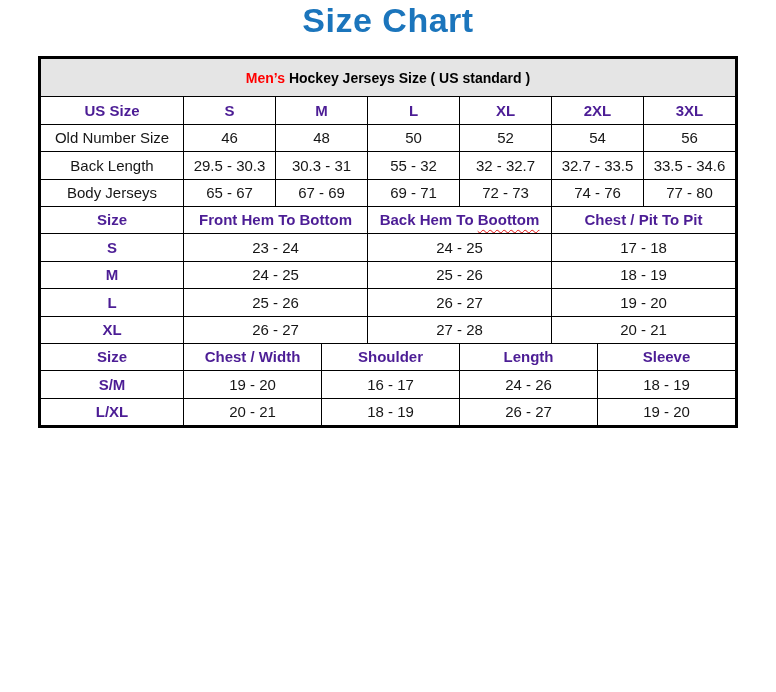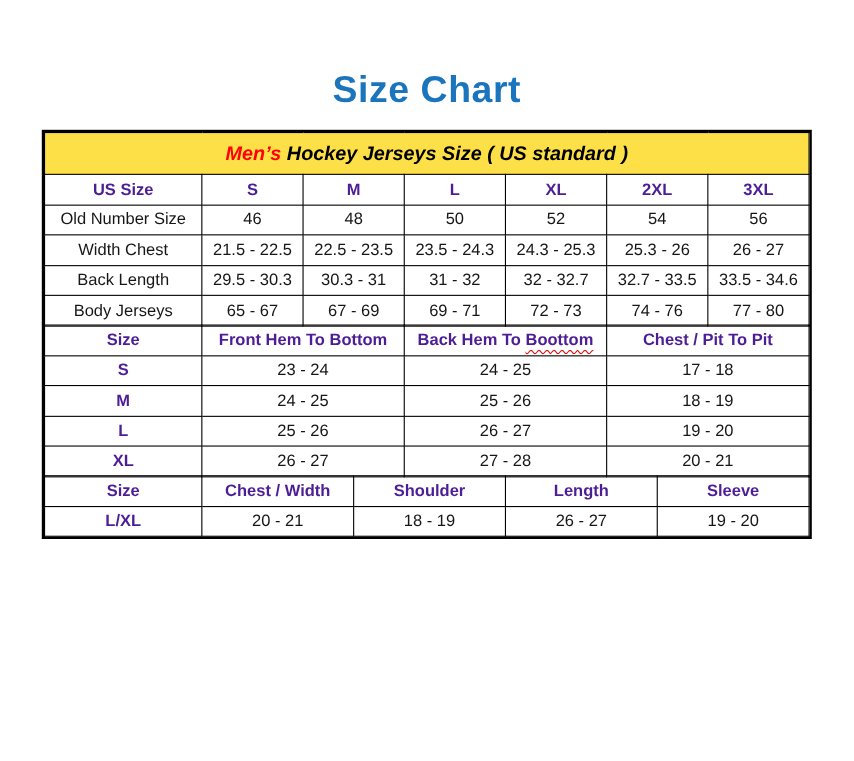--- a/index.html
+++ b/index.html
@@ -7,21 +7,20 @@
     padding: 0;
     background: #ffffff;
     width: 776px;
     height: 692px;
     overflow: hidden;
     font-family: "Liberation Sans", sans-serif;
     color: #161616;
   }
   .page { position: relative; width: 776px; height: 692px; }
   .title {
-    padding-top: 62px;
     text-align: center;
     font-size: 34px;
     line-height: 40px;
     font-weight: bold;
     color: #1b75bc;
     letter-spacing: 0.5px;
   }
   .chart {
     width: 700px;
     margin: 16px 0 0 38px;
@@ -38,26 +37,25 @@
     border: 1.5px solid #000;
     text-align: center;
     vertical-align: middle;
     font-size: 15px;
     height: 26.5px;
     padding: 0 2px;
     overflow: hidden;
     white-space: nowrap;
   }
   td.banner {
-    background: #fde047;
+    background: #e5e5e5;
     height: 37px;
-    font-size: 18px;
+    font-size: 14px;
     font-weight: bold;
     color: #000;
-    font-style: italic;
   }
   td.banner .hl { color: #ff0000; }
   td.b { font-weight: bold; color: #4c1d95; }
   .wavy {
     text-decoration-line: underline;
     text-decoration-style: wavy;
     text-decoration-color: #e01010;
     text-decoration-thickness: 1px;
     text-underline-offset: 4px;
   }
@@ -97,33 +95,24 @@
       <tr>
         <td>Old Number Size</td>
         <td>46</td>
         <td>48</td>
         <td>50</td>
         <td>52</td>
         <td>54</td>
         <td>56</td>
       </tr>
       <tr>
-        <td>Width Chest</td>
-        <td>21.5 - 22.5</td>
-        <td>22.5 - 23.5</td>
-        <td>23.5 - 24.3</td>
-        <td>24.3 - 25.3</td>
-        <td>25.3 - 26</td>
-        <td>26 - 27</td>
-      </tr>
-      <tr>
         <td>Back Length</td>
         <td>29.5 - 30.3</td>
         <td>30.3 - 31</td>
-        <td>31 - 32</td>
+        <td>55 - 32</td>
         <td>32 - 32.7</td>
         <td>32.7 - 33.5</td>
         <td>33.5 - 34.6</td>
       </tr>
       <tr>
         <td>Body Jerseys</td>
         <td>65 - 67</td>
         <td>67 - 69</td>
         <td>69 - 71</td>
         <td>72 - 73</td>
@@ -184,20 +173,27 @@
       </colgroup>
       <tbody>
       <tr>
         <td class="b">Size</td>
         <td class="b">Chest / Width</td>
         <td class="b">Shoulder</td>
         <td class="b">Length</td>
         <td class="b">Sleeve</td>
       </tr>
       <tr>
+        <td class="b">S/M</td>
+        <td>19 - 20</td>
+        <td>16 - 17</td>
+        <td>24 - 26</td>
+        <td>18 - 19</td>
+      </tr>
+      <tr>
         <td class="b">L/XL</td>
         <td>20 - 21</td>
         <td>18 - 19</td>
         <td>26 - 27</td>
         <td>19 - 20</td>
       </tr>
     </tbody>
       </table>
 
   </div>

